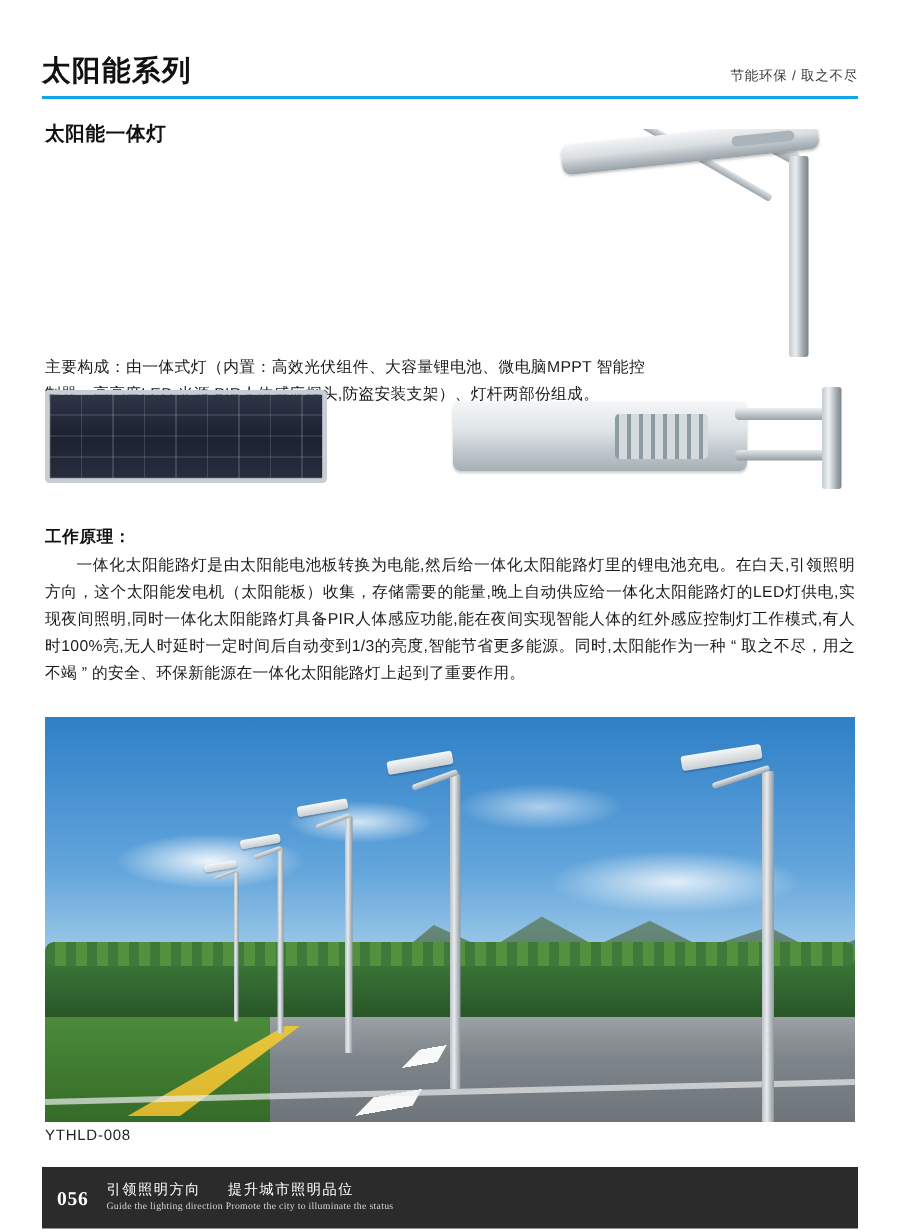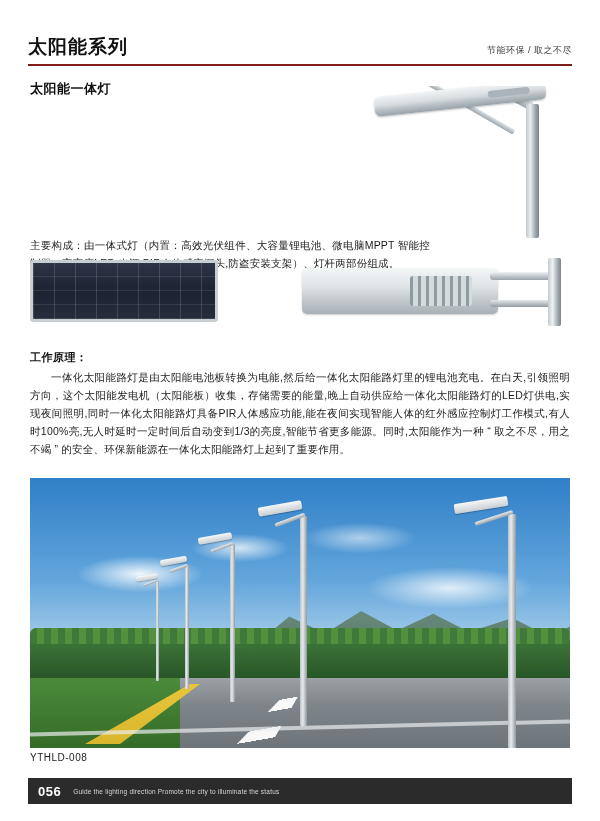--- a/index.html
+++ b/index.html
@@ -23,21 +23,21 @@
     box-sizing: border-box;
   }
 
   
   .header {
     position: absolute;
     left: 28px;
     top: 28px;
     width: 544px;
     height: 36px;
-    border-bottom: 2px solid #7f1d1d;
+    border-bottom: 2px solid #0ea5e9;
     display: flex;
     align-items: flex-end;
     justify-content: space-between;
   }
   .header-title {
     font-size: 19px;
     font-weight: bold;
     letter-spacing: 1px;
     padding-bottom: 4px;
     color: #111;
@@ -303,24 +303,25 @@
     color: #222;
     letter-spacing: 0.5px;
   }
 
   
   .footer {
     position: absolute;
     left: 28px;
     top: 778px;
     width: 544px;
-    height: 26px;
+    height: 41px;
     background: #2b2b2b;
     display: flex;
     align-items: center;
+    font-family: Liberation Serif, serif;
   }
   .footer-page {
     color: #ffffff;
     font-size: 13px;
     font-weight: bold;
     padding: 0 12px 0 10px;
     letter-spacing: 0.5px;
   }
   .footer-texts { display: flex; flex-direction: column; justify-content: center; }
   .footer-cn { color: #ffffff; font-size: 9.5px; letter-spacing: 1px; line-height: 12px; }
@@ -408,17 +409,21 @@
       <div class="sl-arm" style="left:24px; top:20px; width:40px; height:4px; transform:rotate(-18deg);"></div>
       <div class="sl-head" style="left:4px; top:4px; width:54px; height:10px; transform:rotate(-9deg);"></div>
     </div>
   </div>
 
   <div class="caption">YTHLD-008</div>
 
   <div class="footer">
     <div class="footer-page">056</div>
     <div class="footer-texts">
+      <div class="footer-row">
+        <span class="footer-cn">引领照明方向</span>
+        <span class="footer-cn footer-cn-2">提升城市照明品位</span>
+      </div>
       <div class="footer-en">Guide the lighting direction Promote the city to illuminate the status</div>
     </div>
   </div>
 
 </div>
 
 </body></html>

